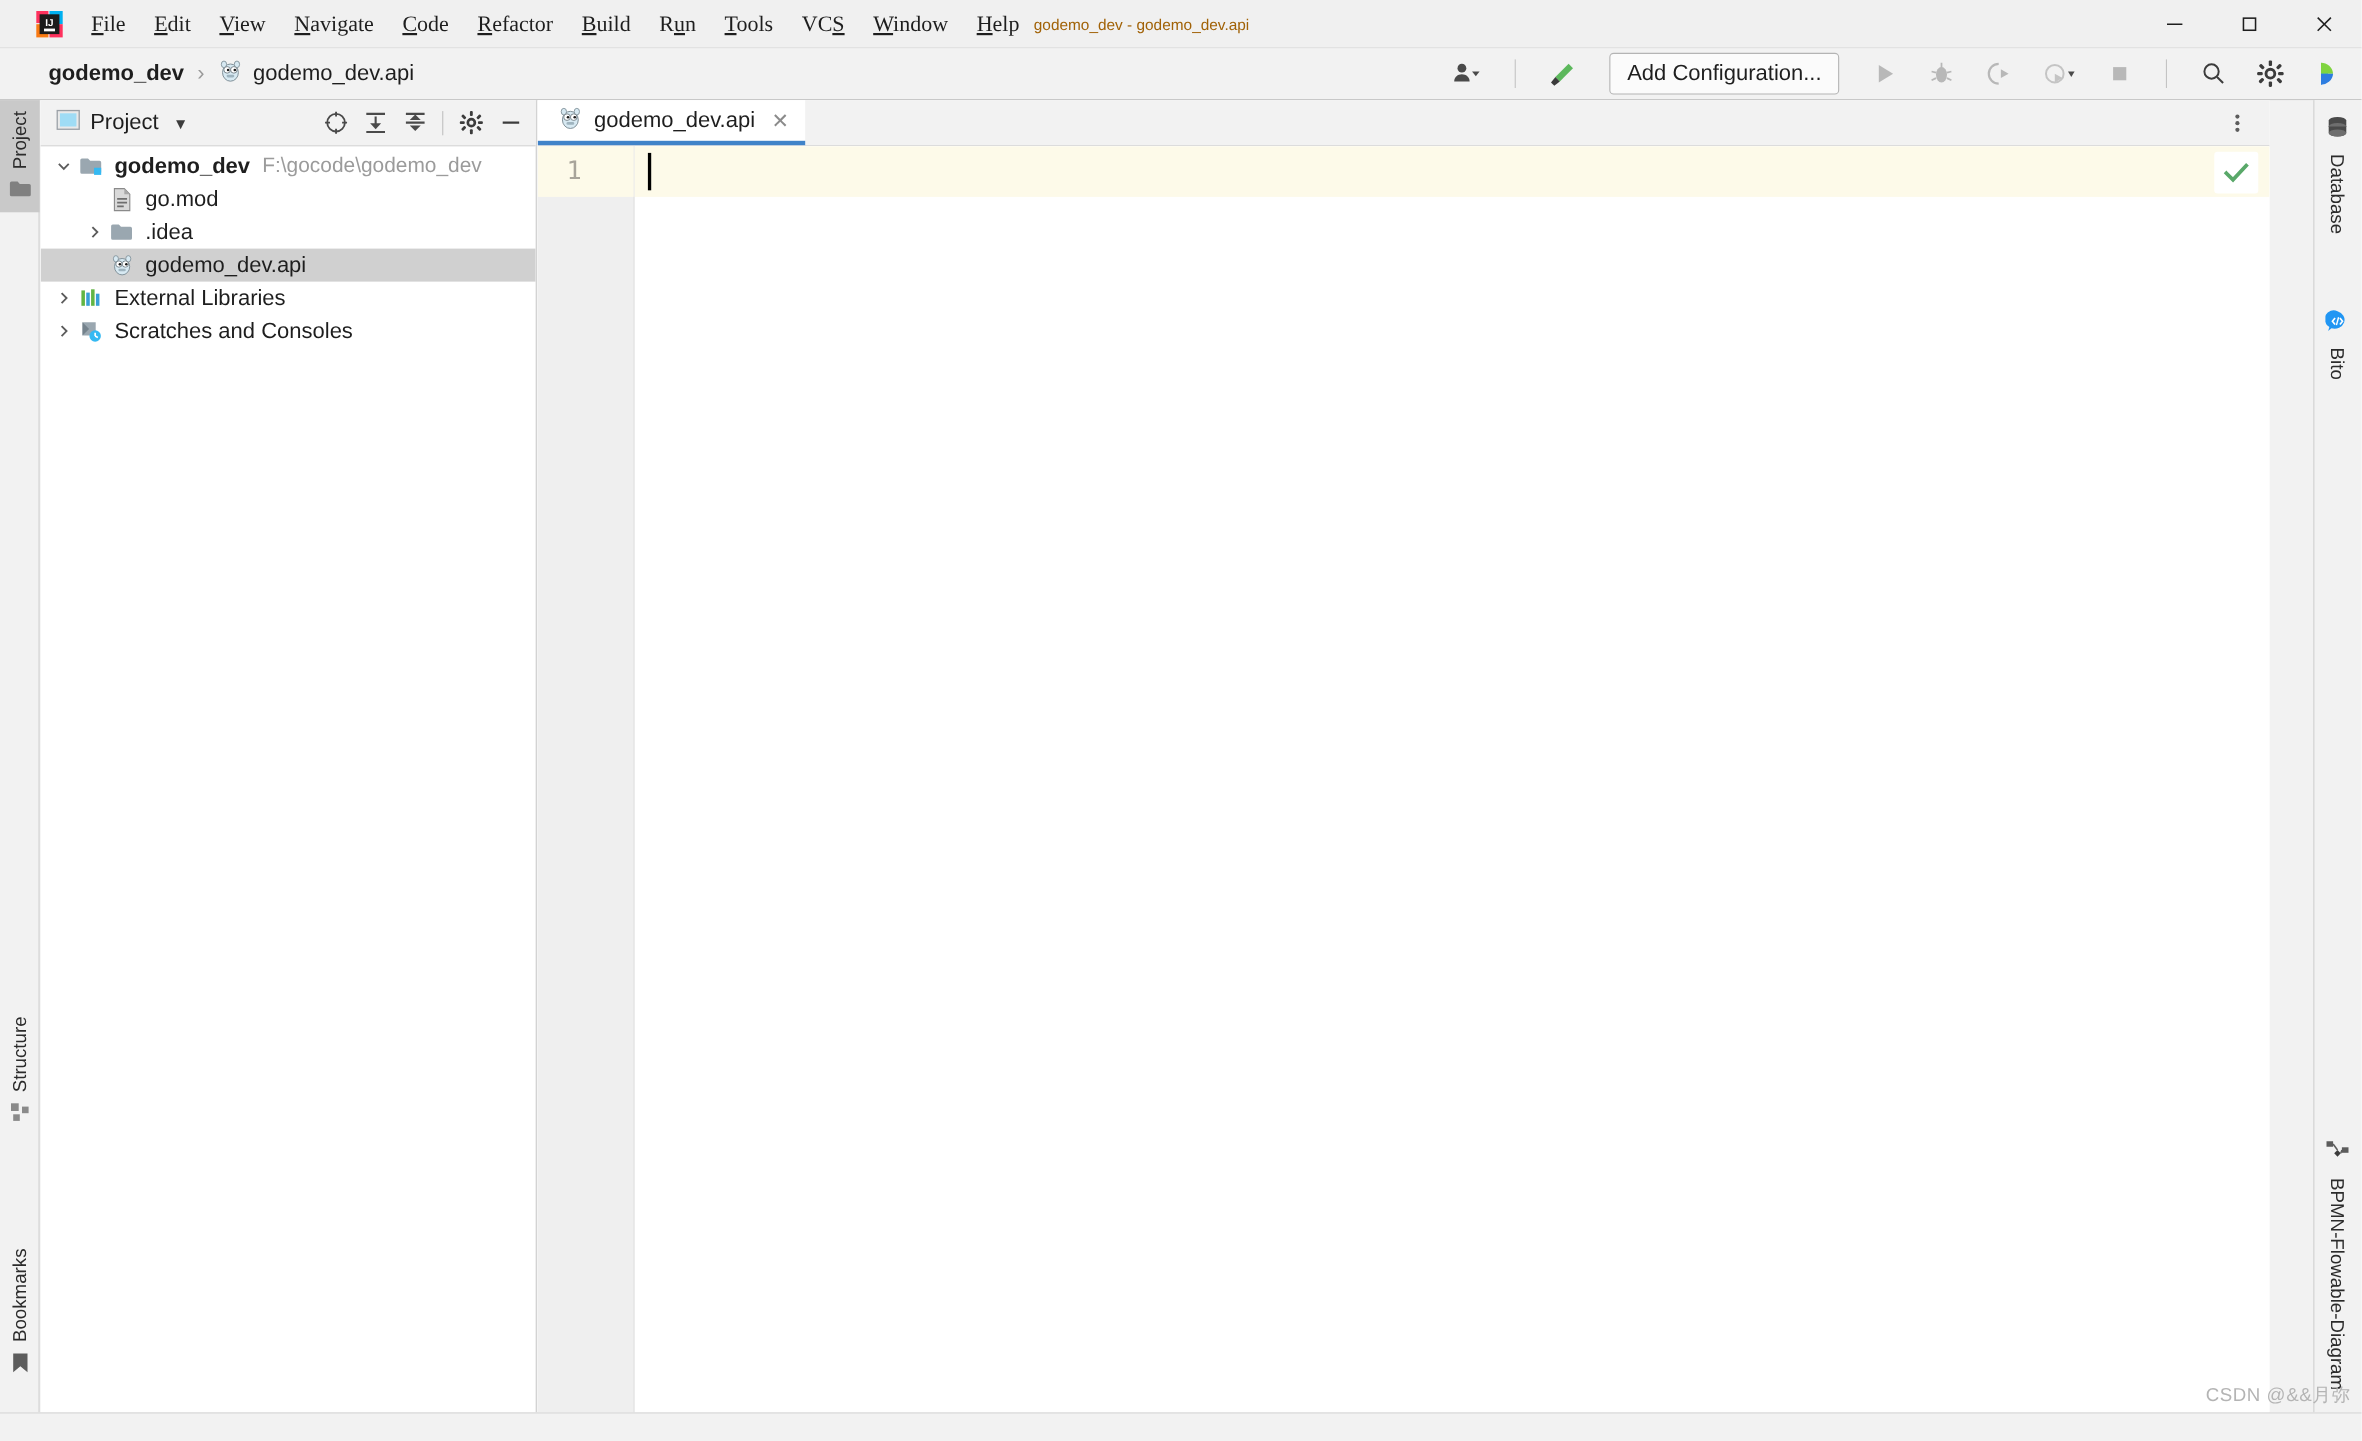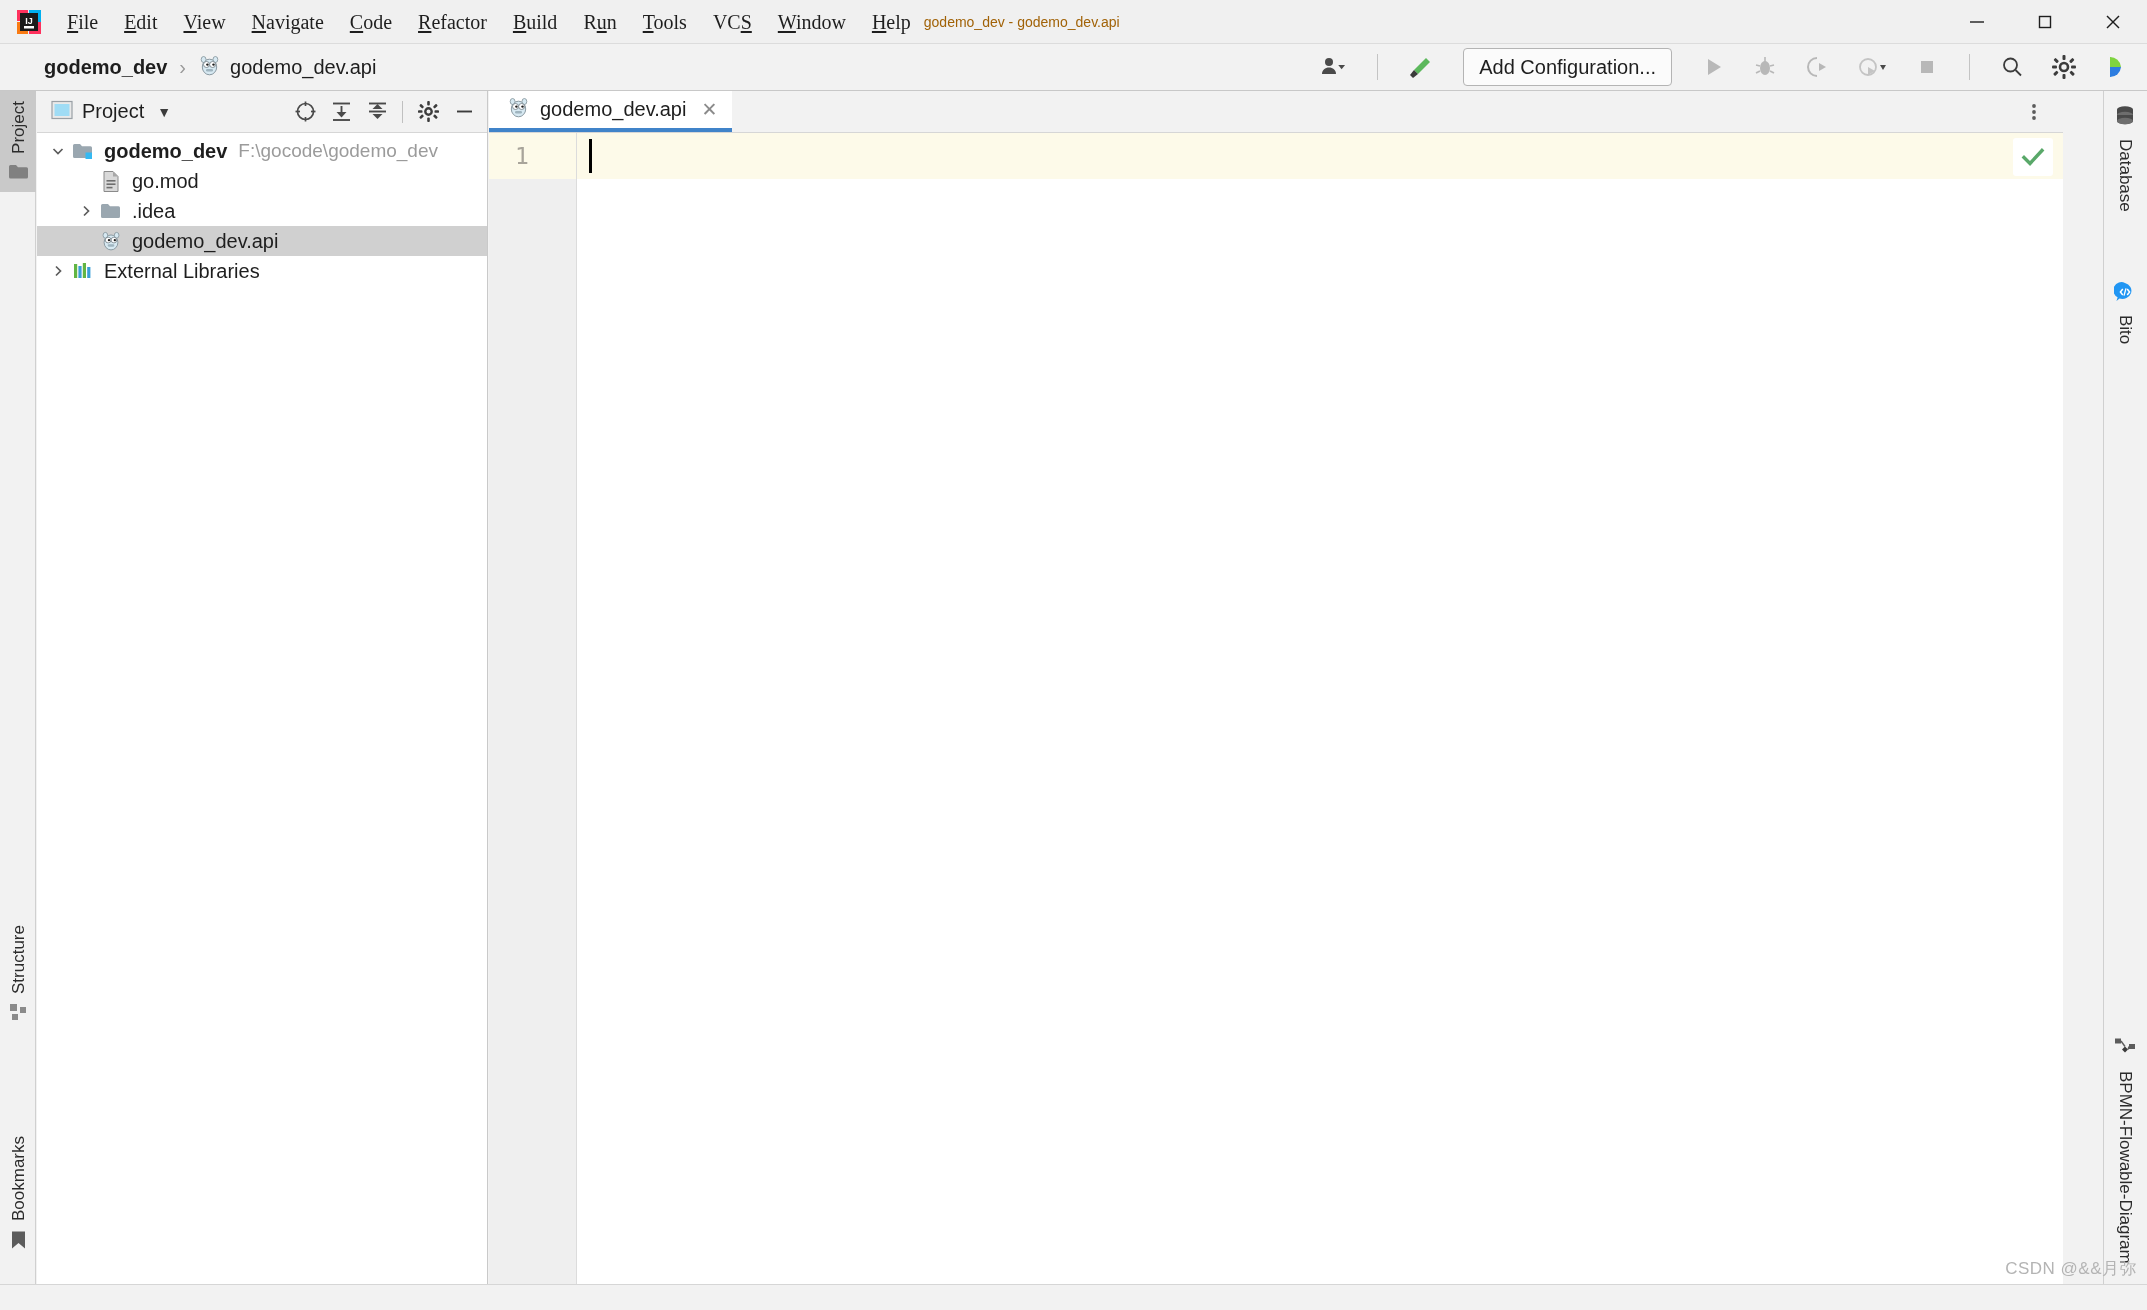--- a/index.html
+++ b/index.html
@@ -14,20 +14,21 @@
     width: 2147px; height: 1310px;
     background: #f2f2f2;
   }
 
   
   .titlebar {
     position: absolute; left: 0; top: 0; width: 2147px; height: 44px;
     background: #f0f0f0;
     display: flex; align-items: center;
     border-bottom: 1px solid #dcdcdc;
+    padding-left: 16px;
   }
   .app-icon {
     width: 26px; height: 26px; margin-left: 16px; margin-right: 12px;
     position: relative; flex: 0 0 auto;
   }
   .menubar { display: flex; align-items: center; height: 100%; }
   .menu-item {
     padding: 4px 13px;
     font-size: 20px; color: #1e1e1e; line-height: 1;
     white-space: nowrap; cursor: default; font-family: Liberation Serif, serif;
@@ -538,20 +539,37 @@
           <svg width="22" height="20" viewBox="0 0 22 20">
             <rect x="2" y="3" width="3.2" height="14" fill="#62b543"></rect>
             <rect x="6.4" y="5" width="3.2" height="12" fill="#389fd6"></rect>
             <rect x="10.8" y="2" width="3.2" height="15" fill="#62b543"></rect>
             <rect x="15.2" y="6" width="3.2" height="11" fill="#389fd6"></rect>
           </svg>
         </span>
         <span class="t-label">External Libraries</span>
       </div>
 
+      <div class="tree-row">
+        <span class="twisty" style="margin-left:8px;">
+          <svg width="14" height="14" viewBox="0 0 14 14">
+              <path d="M5 2.5 L9.5 7 L5 11.5" fill="none" stroke="#5c5c5c" stroke-width="1.7"></path>
+            </svg>
+        </span>
+        <span class="t-icon">
+          <svg width="22" height="21" viewBox="0 0 22 21">
+            <path d="M3 2 H15 V14 H3 Z" fill="#9aa7b0"></path>
+            <path d="M3 2 L9 8 L3 14 Z" fill="#74828c"></path>
+            <circle cx="14.5" cy="14.5" r="5.2" fill="#35b9f2"></circle>
+            <line x1="14.5" y1="11.5" x2="14.5" y2="14.5" stroke="#ffffff" stroke-width="1.5"></line>
+            <line x1="14.5" y1="14.5" x2="17" y2="15.8" stroke="#ffffff" stroke-width="1.5"></line>
+          </svg>
+        </span>
+        <span class="t-label">Scratches and Consoles</span>
+      </div>
 
     </div>
   </div>
 
   <div class="editor-area">
     <div class="tabbar">
       <div class="etab">
         <span>
           <svg width="23" height="23" viewBox="0 0 23 23">
             <ellipse cx="11.5" cy="13" rx="7.2" ry="7.8" fill="#d7e9f2" stroke="#7f8f97" stroke-width="0.9"></ellipse>

